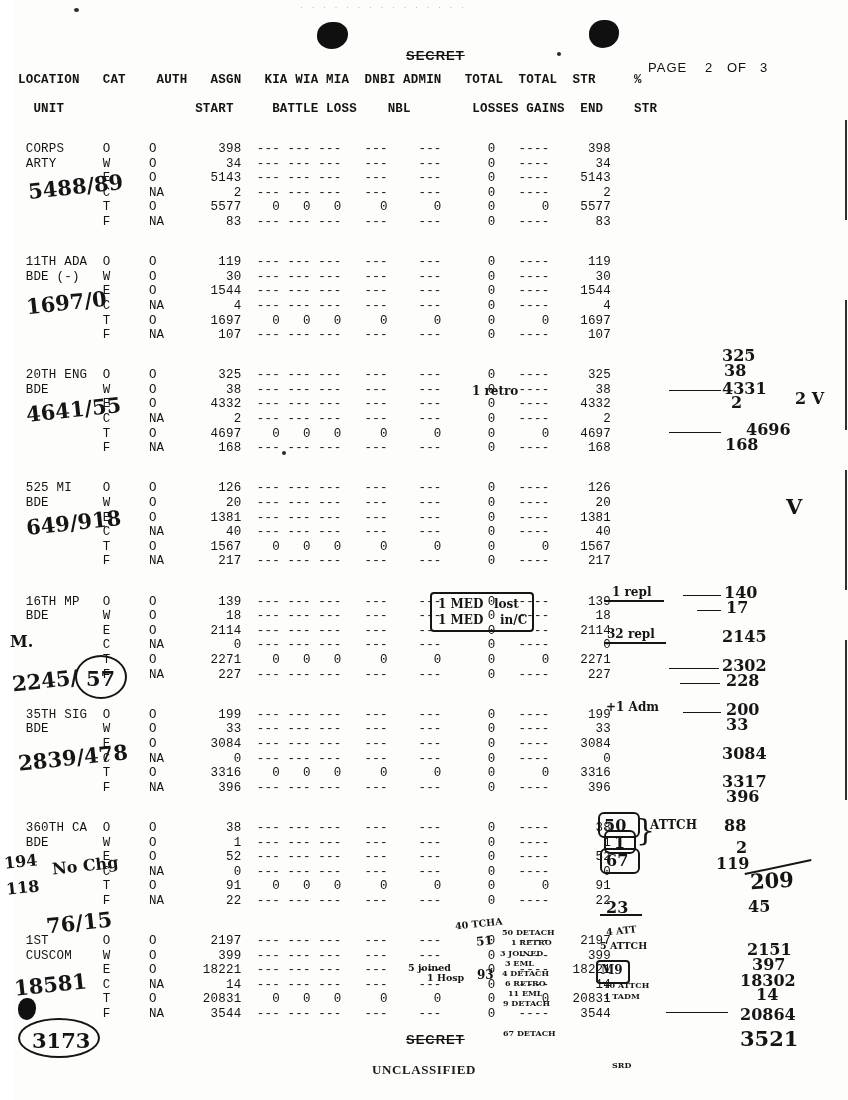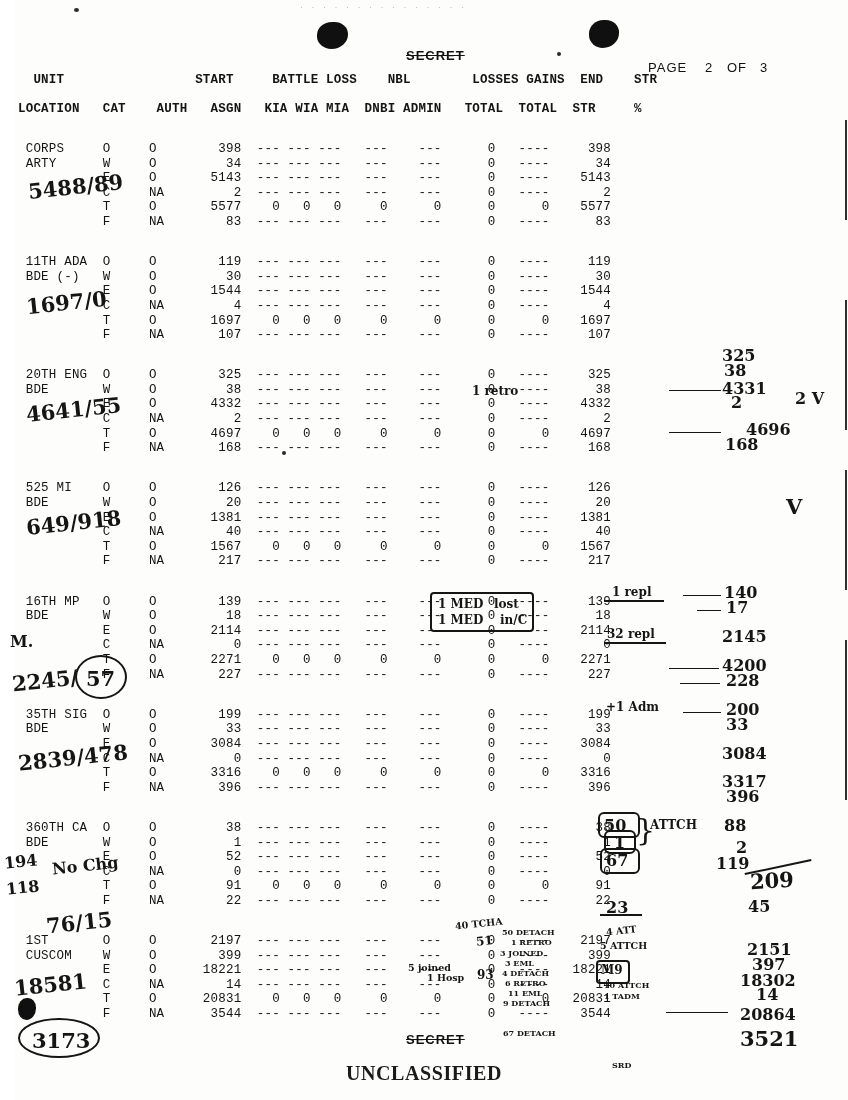--- a/index.html
+++ b/index.html
@@ -45,21 +45,21 @@
   .strike {
     text-decoration: line-through;
   }
   .unclass-bottom {
     position: absolute;
     left: 0; right: 0;
     top: 1062px;
     text-align: center;
     font-family: "Liberation Serif", serif;
     font-weight: bold;
-    font-size: 20px;
+    font-size: 13px;
     letter-spacing: 0.6px;
   }
   .top-faint {
     position: absolute;
     top: 2px; left: 300px;
     width: 380px; height: 10px;
     font-size: 9px;
     color: #b9b9b9;
     letter-spacing: 3px;
     overflow: hidden;
@@ -162,22 +162,22 @@
   <div class="page-edge-tick" style="left:845px; top:640px; height:160px;"></div>
 
   <div class="classif strike" style="left:406px; top:48px;">SECRET</div>
 
   <div class="classif" style="left:648px; top:60px; font-weight:normal;">PAGE</div>
   <div class="classif" style="left:705px; top:60px; font-weight:normal;">2</div>
   <div class="classif" style="left:727px; top:60px; font-weight:normal;">OF</div>
   <div class="classif" style="left:760px; top:60px; font-weight:normal;">3</div>
 
   <div class="report">
+<div class="hdr-row">LOCATION   CAT    AUTH   ASGN   KIA WIA MIA  DNBI ADMIN   TOTAL  TOTAL  STR     %</div>
 <div class="hdr-row">  UNIT                 START     BATTLE LOSS    NBL        LOSSES GAINS  END    STR</div>
-<div class="hdr-row">LOCATION   CAT    AUTH   ASGN   KIA WIA MIA  DNBI ADMIN   TOTAL  TOTAL  STR     %</div>
 <div class="grp"><div class="row"> CORPS     O     O        398  --- --- ---   ---    ---      0   ----     398</div><div class="row"> ARTY      W     O         34  --- --- ---   ---    ---      0   ----      34</div><div class="row">           E     O       5143  --- --- ---   ---    ---      0   ----    5143</div><div class="row">           C     NA         2  --- --- ---   ---    ---      0   ----       2</div><div class="row">           T     O       5577    0   0   0     0      0      0      0    5577</div><div class="row">           F     NA        83  --- --- ---   ---    ---      0   ----      83</div></div>
 <div class="grp"><div class="row"> 11TH ADA  O     O        119  --- --- ---   ---    ---      0   ----     119</div><div class="row"> BDE (-)   W     O         30  --- --- ---   ---    ---      0   ----      30</div><div class="row">           E     O       1544  --- --- ---   ---    ---      0   ----    1544</div><div class="row">           C     NA         4  --- --- ---   ---    ---      0   ----       4</div><div class="row">           T     O       1697    0   0   0     0      0      0      0    1697</div><div class="row">           F     NA       107  --- --- ---   ---    ---      0   ----     107</div></div>
 <div class="grp"><div class="row"> 20TH ENG  O     O        325  --- --- ---   ---    ---      0   ----     325</div><div class="row"> BDE       W     O         38  --- --- ---   ---    ---      0   ----      38</div><div class="row">           E     O       4332  --- --- ---   ---    ---      0   ----    4332</div><div class="row">           C     NA         2  --- --- ---   ---    ---      0   ----       2</div><div class="row">           T     O       4697    0   0   0     0      0      0      0    4697</div><div class="row">           F     NA       168  --- --- ---   ---    ---      0   ----     168</div></div>
 <div class="grp"><div class="row"> 525 MI    O     O        126  --- --- ---   ---    ---      0   ----     126</div><div class="row"> BDE       W     O         20  --- --- ---   ---    ---      0   ----      20</div><div class="row">           E     O       1381  --- --- ---   ---    ---      0   ----    1381</div><div class="row">           C     NA        40  --- --- ---   ---    ---      0   ----      40</div><div class="row">           T     O       1567    0   0   0     0      0      0      0    1567</div><div class="row">           F     NA       217  --- --- ---   ---    ---      0   ----     217</div></div>
 <div class="grp"><div class="row"> 16TH MP   O     O        139  --- --- ---   ---    ---      0   ----     139</div><div class="row"> BDE       W     O         18  --- --- ---   ---    ---      0   ----      18</div><div class="row">           E     O       2114  --- --- ---   ---    ---      0   ----    2114</div><div class="row">           C     NA         0  --- --- ---   ---    ---      0   ----       0</div><div class="row">           T     O       2271    0   0   0     0      0      0      0    2271</div><div class="row">           F     NA       227  --- --- ---   ---    ---      0   ----     227</div></div>
 <div class="grp"><div class="row"> 35TH SIG  O     O        199  --- --- ---   ---    ---      0   ----     199</div><div class="row"> BDE       W     O         33  --- --- ---   ---    ---      0   ----      33</div><div class="row">           E     O       3084  --- --- ---   ---    ---      0   ----    3084</div><div class="row">           C     NA         0  --- --- ---   ---    ---      0   ----       0</div><div class="row">           T     O       3316    0   0   0     0      0      0      0    3316</div><div class="row">           F     NA       396  --- --- ---   ---    ---      0   ----     396</div></div>
 <div class="grp"><div class="row"> 360TH CA  O     O         38  --- --- ---   ---    ---      0   ----      38</div><div class="row"> BDE       W     O          1  --- --- ---   ---    ---      0   ----       1</div><div class="row">           E     O         52  --- --- ---   ---    ---      0   ----      52</div><div class="row">           C     NA         0  --- --- ---   ---    ---      0   ----       0</div><div class="row">           T     O         91    0   0   0     0      0      0      0      91</div><div class="row">           F     NA        22  --- --- ---   ---    ---      0   ----      22</div></div>
 <div class="grp"><div class="row"> 1ST       O     O       2197  --- --- ---   ---    ---      0   ----    2197</div><div class="row"> CUSCOM    W     O        399  --- --- ---   ---    ---      0   ----     399</div><div class="row">           E     O      18221  --- --- ---   ---    ---      0   ----   18221</div><div class="row">           C     NA        14  --- --- ---   ---    ---      0   ----      14</div><div class="row">           T     O      20831    0   0   0     0      0      0      0   20831</div><div class="row">           F     NA      3544  --- --- ---   ---    ---      0   ----    3544</div></div>
   </div>
 
@@ -216,21 +216,21 @@
   <div class="hw med" style="left:726px; top:598px;">17</div>
   <div class="hw-strike" style="left:697px; top:610px; width:24px;"></div>
   <div class="hw sm" style="left:438px; top:597px;">1 MED</div>
   <div class="hw sm" style="left:438px; top:613px;">1 MED</div>
   <div class="hw sm" style="left:494px; top:597px;">lost</div>
   <div class="hw sm" style="left:500px; top:613px;">in/C</div>
   <div class="hw-circle" style="left:430px; top:592px; width:100px; height:36px; border-radius:4px;"></div>
   <div class="hw sm" style="left:607px; top:627px;">32 repl</div>
   <div class="hw-line" style="left:604px; top:642px; width:62px;"></div>
   <div class="hw med" style="left:722px; top:627px;">2145</div>
-  <div class="hw med" style="left:722px; top:656px;">4200</div>
+  <div class="hw med" style="left:722px; top:656px;">2302</div>
   <div class="hw-strike" style="left:669px; top:668px; width:50px;"></div>
   <div class="hw med" style="left:726px; top:671px;">228</div>
   <div class="hw-strike" style="left:680px; top:683px; width:40px;"></div>
 
   <div class="hw big slant" style="left:18px; top:745px;">2839/478</div>
   <div class="hw sm" style="left:606px; top:700px;">+1 Adm</div>
   <div class="hw med" style="left:726px; top:700px;">200</div>
   <div class="hw-strike" style="left:683px; top:712px; width:38px;"></div>
   <div class="hw med" style="left:726px; top:715px;">33</div>
   <div class="hw med" style="left:722px; top:744px;">3084</div>

